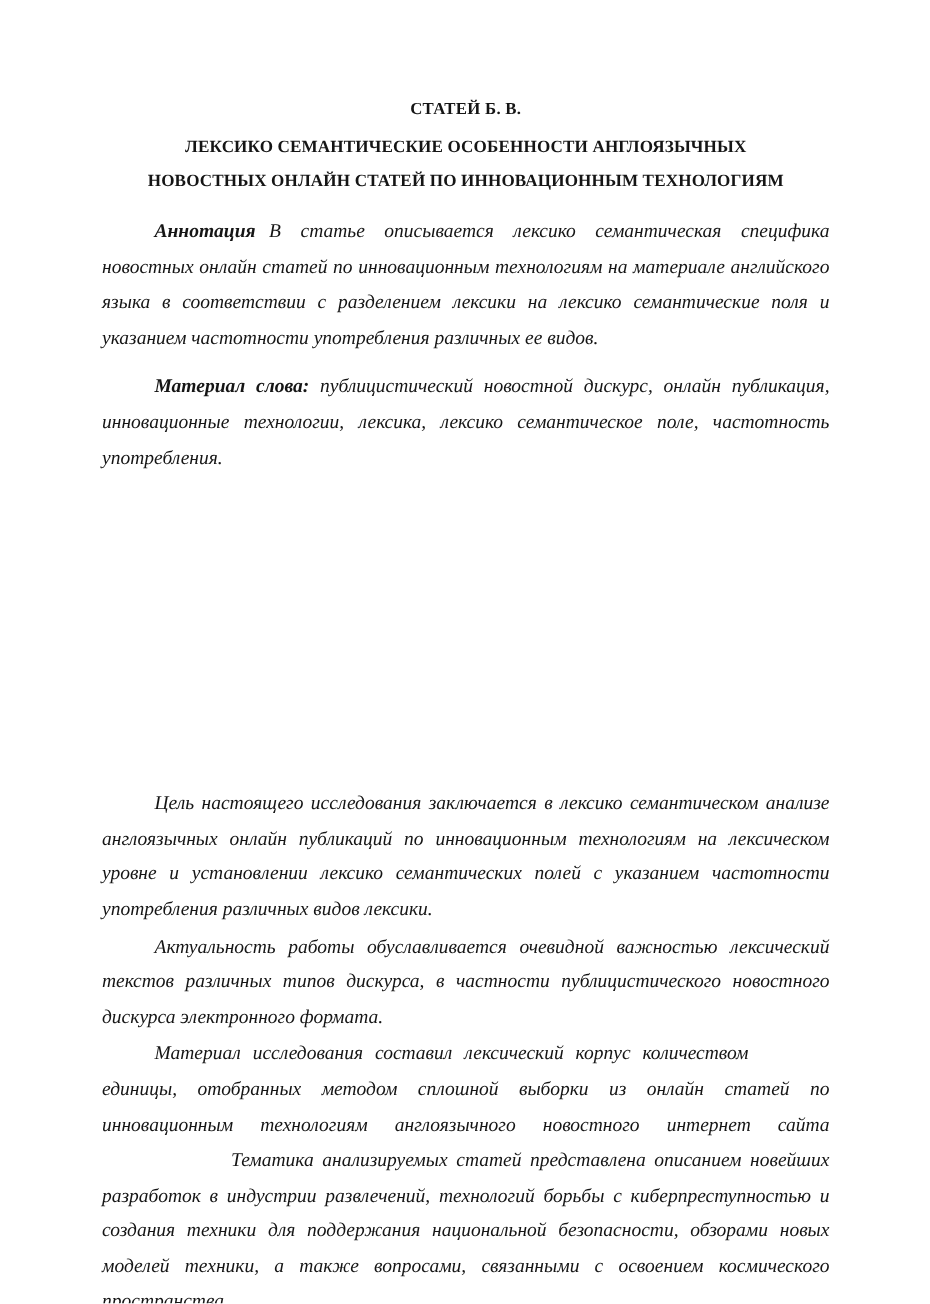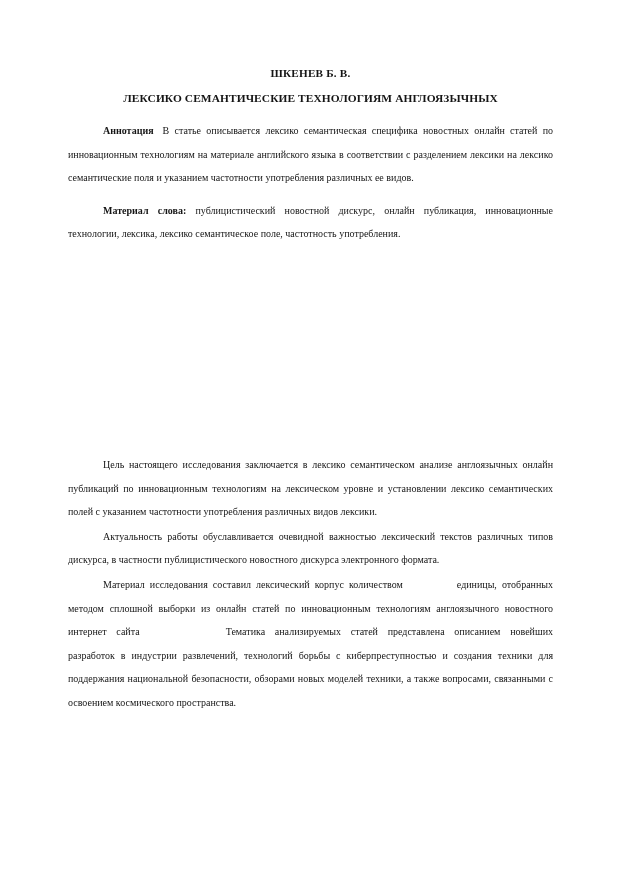--- a/index.html
+++ b/index.html
@@ -34,23 +34,24 @@
     text-align: center;
     font-weight: bold;
     font-size: 11.4px;
     letter-spacing: 0.1px;
     line-height: 23px;
   }
   .title-line.first { margin-top: 3px; }
   .para {
     text-align: justify;
     text-justify: inter-word;
-    font-size: 10px;
+    font-size: 13px;
     line-height: 23.6px;
     margin: 0;
+    font-style: italic;
   }
   .para.indent { text-indent: 35px; }
   .para.abstract { margin-top: 9px; }
   .para.keywords { margin-top: 9px; }
   .lead {
     font-weight: bold;
   }
   .lead-gap {
     display: inline-block;
     width: 9px;
@@ -64,24 +65,25 @@
     height: 207px;
   }
   .group-gap { height: 1px; }
 </style>
 </head>
 <body>
 
 <div class="page">
   <div class="content">
 
-    <div class="author-line">ШКЕНЕВ Б. В.</div>
+    <div class="author-line">СТАТЕЙ Б. В.</div>
 
-    <div class="title-line first">ЛЕКСИКО СЕМАНТИЧЕСКИЕ ТЕХНОЛОГИЯМ АНГЛОЯЗЫЧНЫХ</div>
+    <div class="title-line first">ЛЕКСИКО СЕМАНТИЧЕСКИЕ ОСОБЕННОСТИ АНГЛОЯЗЫЧНЫХ</div>
 
+    <div class="title-line">НОВОСТНЫХ ОНЛАЙН СТАТЕЙ ПО ИННОВАЦИОННЫМ ТЕХНОЛОГИЯМ</div>
 
     <p class="para indent abstract"><span class="lead">Аннотация</span><span class="lead-gap"></span><span>В статье описывается лексико семантическая специфика новостных онлайн статей по инновационным технологиям на материале английского языка в соответствии с разделением лексики на лексико семантические поля и указанием частотности употребления различных ее видов.</span></p>
 
     <p class="para indent keywords"><span class="lead">Материал слова:</span> <span>публицистический новостной дискурс, онлайн публикация, инновационные технологии, лексика, лексико семантическое поле, частотность употребления.</span></p>
 
     <div class="spacer-block"></div>
 
     <div class="body-group">
 
       <p class="para indent">Цель настоящего исследования заключается в лексико семантическом анализе англоязычных онлайн публикаций по инновационным технологиям на лексическом уровне и установлении лексико семантических полей с указанием частотности употребления различных видов лексики.</p>

